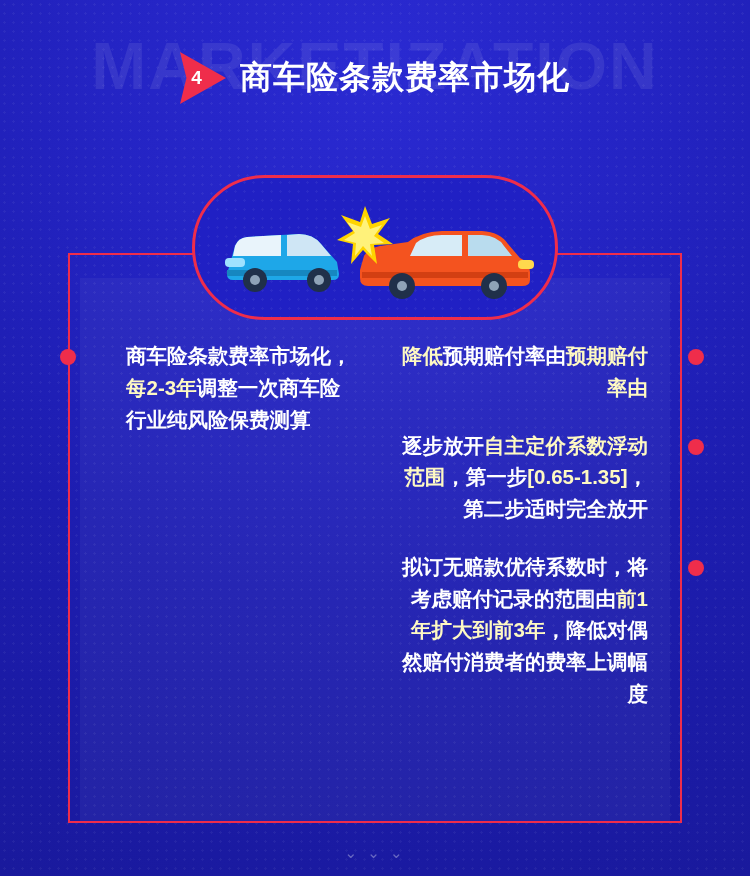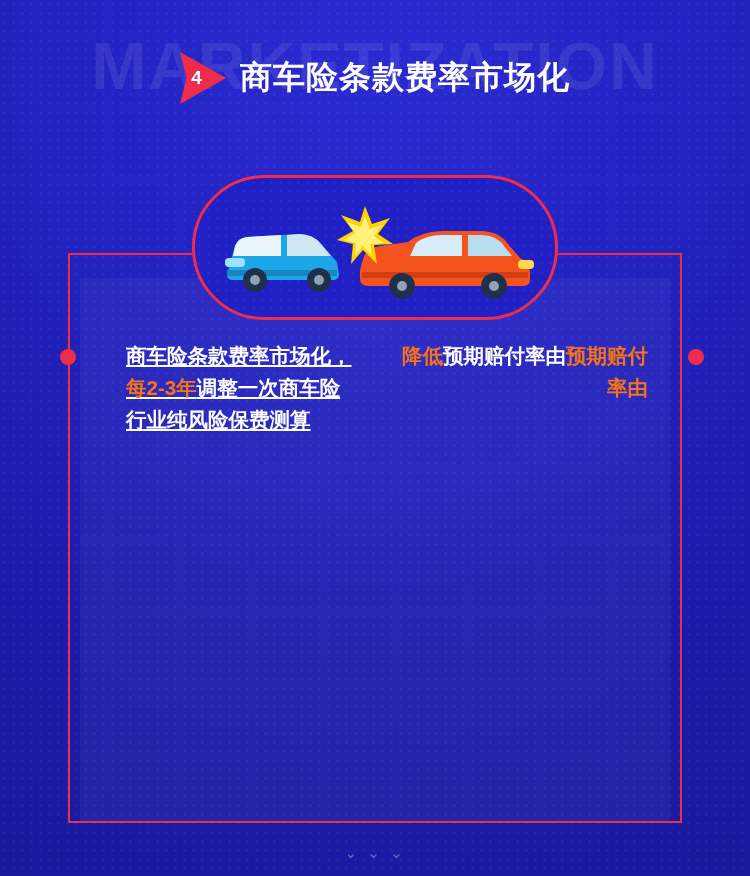--- a/index.html
+++ b/index.html
@@ -139,34 +139,34 @@
   }
 
   .item {
     position: relative;
     margin-bottom: 26px;
     color: #ffffff;
     font-size: 20.5px;
     line-height: 1.55;
     font-weight: bold;
   }
-  .col.left .item { padding-left: 28px; text-decoration: underline; }
+  .col.left .item { padding-left: 28px; }
   .col.right .item { padding-right: 10px; }
 
   .dot {
     position: absolute;
     width: 16px; height: 16px;
     border-radius: 50%;
     background: #ef2d4b;
     top: 9px;
   }
   .col.left .dot { left: -38px; }
   .col.right .dot { right: -46px; }
 
-  .hl { color: #f97316; }
+  .hl { color: #fef9c3; }
 
   
   .chevrons {
     position: absolute;
     bottom: 14px; left: 0; width: 750px;
     text-align: center;
     color: rgba(255,255,255,0.35);
     font-size: 15px;
     letter-spacing: 3px;
   }
@@ -230,16 +230,24 @@
       <span class="dot"></span>
       <span class="rt"><span>商车险条款费率市场化，</span><span class="hl">每2-3年</span><span>调整一次商车险行业纯风险保费测算</span></span>
     </div>
   </div>
 
   <div class="col right">
     <div class="item">
       <span class="dot"></span>
       <span class="rt"><span class="hl">降低</span><span>预期赔付率由</span><span class="hl">预期赔付率由</span></span>
     </div>
+    <div class="item">
+      <span class="dot"></span>
+      <span class="rt"><span>逐步放开</span><span class="hl">自主定价系数浮动范围</span><span>，第一步</span><span class="hl">[0.65-1.35]</span><span>，第二步适时完全放开</span></span>
+    </div>
+    <div class="item">
+      <span class="dot"></span>
+      <span class="rt"><span>拟订无赔款优待系数时，将考虑赔付记录的范围由</span><span class="hl">前1年扩大到前3年</span><span>，降低对偶然赔付消费者的费率上调幅度</span></span>
+    </div>
   </div>
 </div>
 
 <div class="chevrons">⌄ ⌄ ⌄</div>
 
 </body></html>

